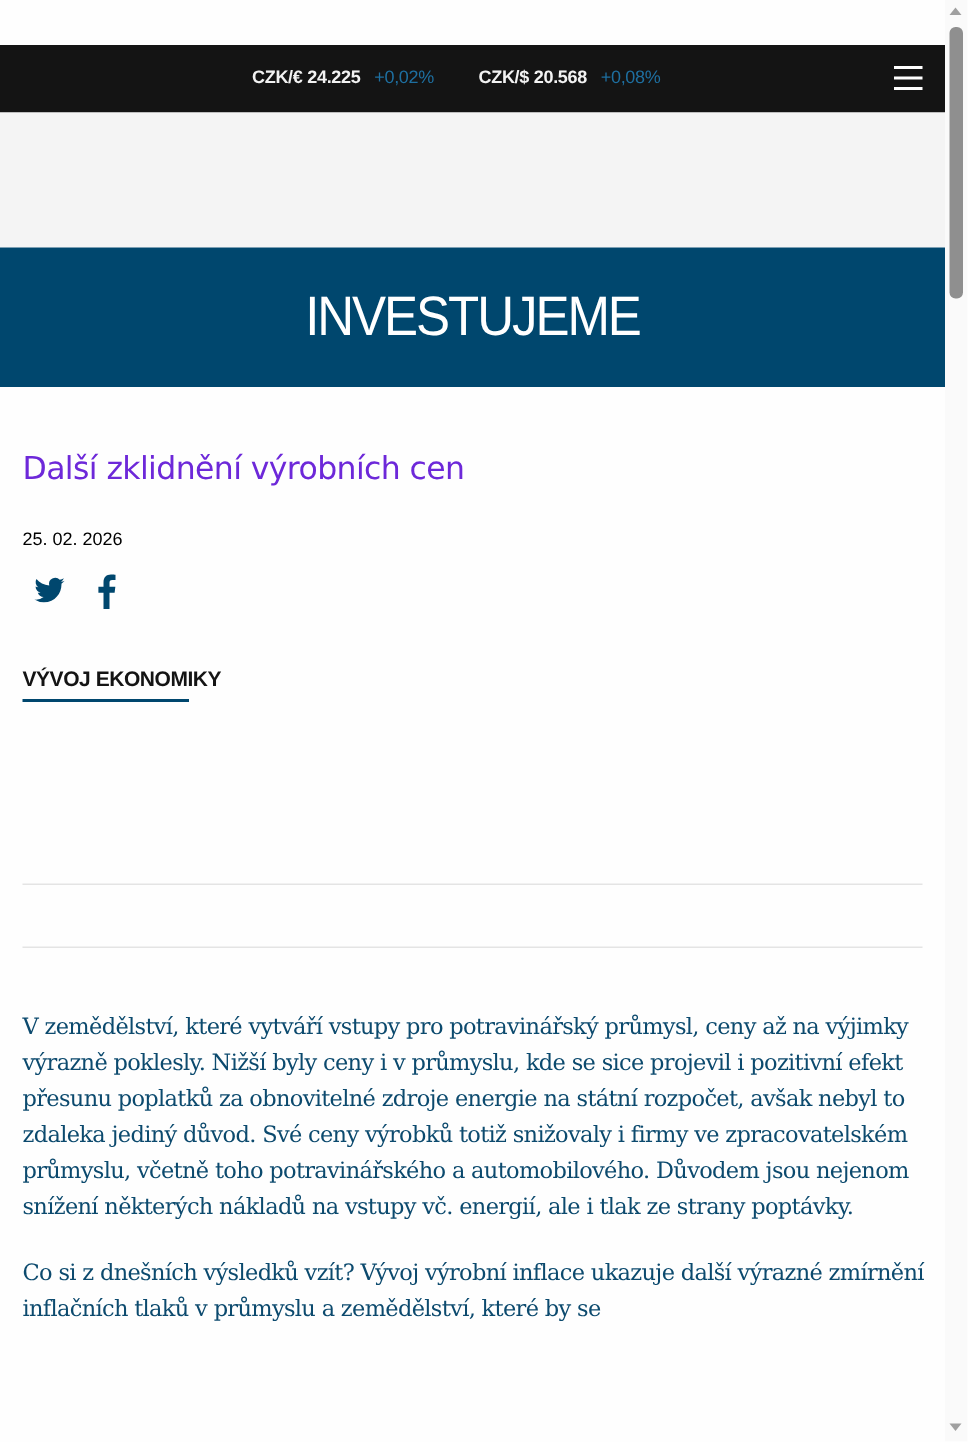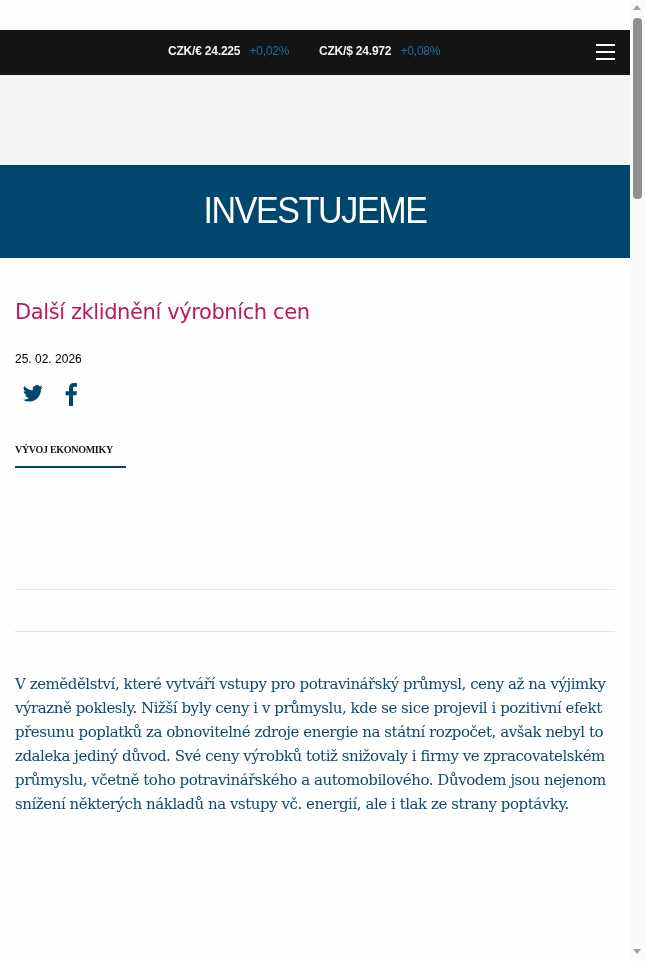--- a/index.html
+++ b/index.html
@@ -21,28 +21,28 @@
     .hamburger span:nth-child(3) { top: 15px; }
 
     
     .adspace { position: absolute; left: 0; top: 45px; width: 630px; height: 90px; background: #f4f4f4; }
 
     
     .banner { position: absolute; left: 0; top: 135px; width: 630px; height: 93px; background: #00476e; }
     .logo { position: absolute; left: 0; top: 160px; width: 630px; text-align: center; font-family: "Liberation Sans", sans-serif; font-size: 37px; color: #ffffff; letter-spacing: -1.5px; font-weight: normal; transform: scaleX(0.92); transform-origin: center; }
 
     
-    .title { position: absolute; left: 15px; top: 270px; font-family: "DejaVu Sans", sans-serif; font-size: 21px; font-weight: normal; color: #be185d; letter-spacing: -0.4px; white-space: nowrap; }
+    .title { position: absolute; left: 15px; top: 270px; font-family: "DejaVu Sans", sans-serif; font-size: 21px; font-weight: normal; color: #6d28d9; letter-spacing: -0.4px; white-space: nowrap; }
     .date { position: absolute; left: 15px; top: 322px; font-family: "Liberation Sans", sans-serif; font-size: 12px; color: #000000; }
 
     .share { position: absolute; top: 352px; height: 24px; display: block; cursor: pointer; }
     .share-twitter { left: 22px; width: 22px; }
     .share-facebook { left: 64px; width: 14px; }
 
-    .category { position: absolute; left: 15px; top: 414px; font-family: Liberation Serif, serif; font-size: 10px; font-weight: bold; color: #141414; letter-spacing: -0.3px; cursor: pointer; white-space: nowrap; }
+    .category { position: absolute; left: 15px; top: 414px; font-family: Liberation Sans, sans-serif; font-size: 14px; font-weight: bold; color: #141414; letter-spacing: -0.3px; cursor: pointer; white-space: nowrap; }
     .category-underline { position: absolute; left: 15px; top: 436px; width: 111px; height: 2px; background: #00476e; }
 
     .perex { position: absolute; left: 15px; top: 467px; width: 600px; font-family: "DejaVu Serif", serif; font-size: 14.6px; font-weight: bold; line-height: 24px; color: #1c1c1c; letter-spacing: -0.35px; }
 
     .divider { position: absolute; left: 15px; width: 600px; height: 1px; background: #e4e4e4; }
     .divider-1 { top: 559px; }
     .divider-2 { top: 601px; }
 
     .body-text { position: absolute; left: 15px; top: 642px; width: 605px; font-family: "DejaVu Serif", serif; font-size: 15px; line-height: 24px; color: #0c4a6e; letter-spacing: -0.45px; }
     .body-text p { margin-bottom: 20px; }
@@ -59,21 +59,21 @@
 <div class="page">
 
   <header class="topbar">
     <div class="ticker ticker-eur">
       <span>CZK/€</span>
       <span>24.225</span>
       <span class="chg">+0,02%</span>
     </div>
     <div class="ticker ticker-usd">
       <span>CZK/$</span>
-      <span>24.972</span>
+      <span>20.568</span>
       <span class="chg">+0,08%</span>
     </div>
     <div class="hamburger">
       <span></span>
       <span></span>
       <span></span>
     </div>
   </header>
 
   <div class="adspace"></div>
@@ -97,20 +97,21 @@
 
   <a class="category">VÝVOJ EKONOMIKY</a>
   <div class="category-underline"></div>
 
 
   <div class="divider divider-1"></div>
   <div class="divider divider-2"></div>
 
   <div class="body-text">
     <p>V zemědělství, které vytváří vstupy pro potravinářský průmysl, ceny až na výjimky výrazně poklesly. Nižší byly ceny i v průmyslu, kde se sice projevil i pozitivní efekt přesunu poplatků za obnovitelné zdroje energie na státní rozpočet, avšak nebyl to zdaleka jediný důvod. Své ceny výrobků totiž snižovaly i firmy ve zpracovatelském průmyslu, včetně toho potravinářského a automobilového. Důvodem jsou nejenom snížení některých nákladů na vstupy vč. energií, ale i tlak ze strany poptávky.</p>
+    <p>Co si z dnešních výsledků vzít? Vývoj výrobní inflace ukazuje další výrazné zmírnění inflačních tlaků v průmyslu a zemědělství, které by se</p>
   </div>
 </div>
 
 <div class="scrollbar">
   <div class="scroll-up"></div>
   <div class="scroll-thumb"></div>
   <div class="scroll-down"></div>
 </div>
 
 </body></html>

